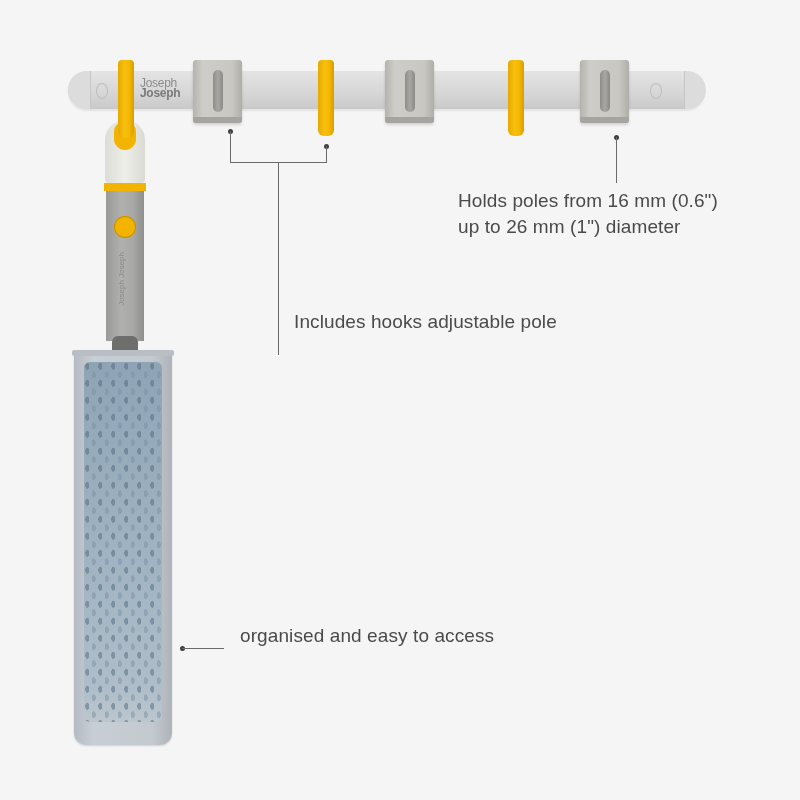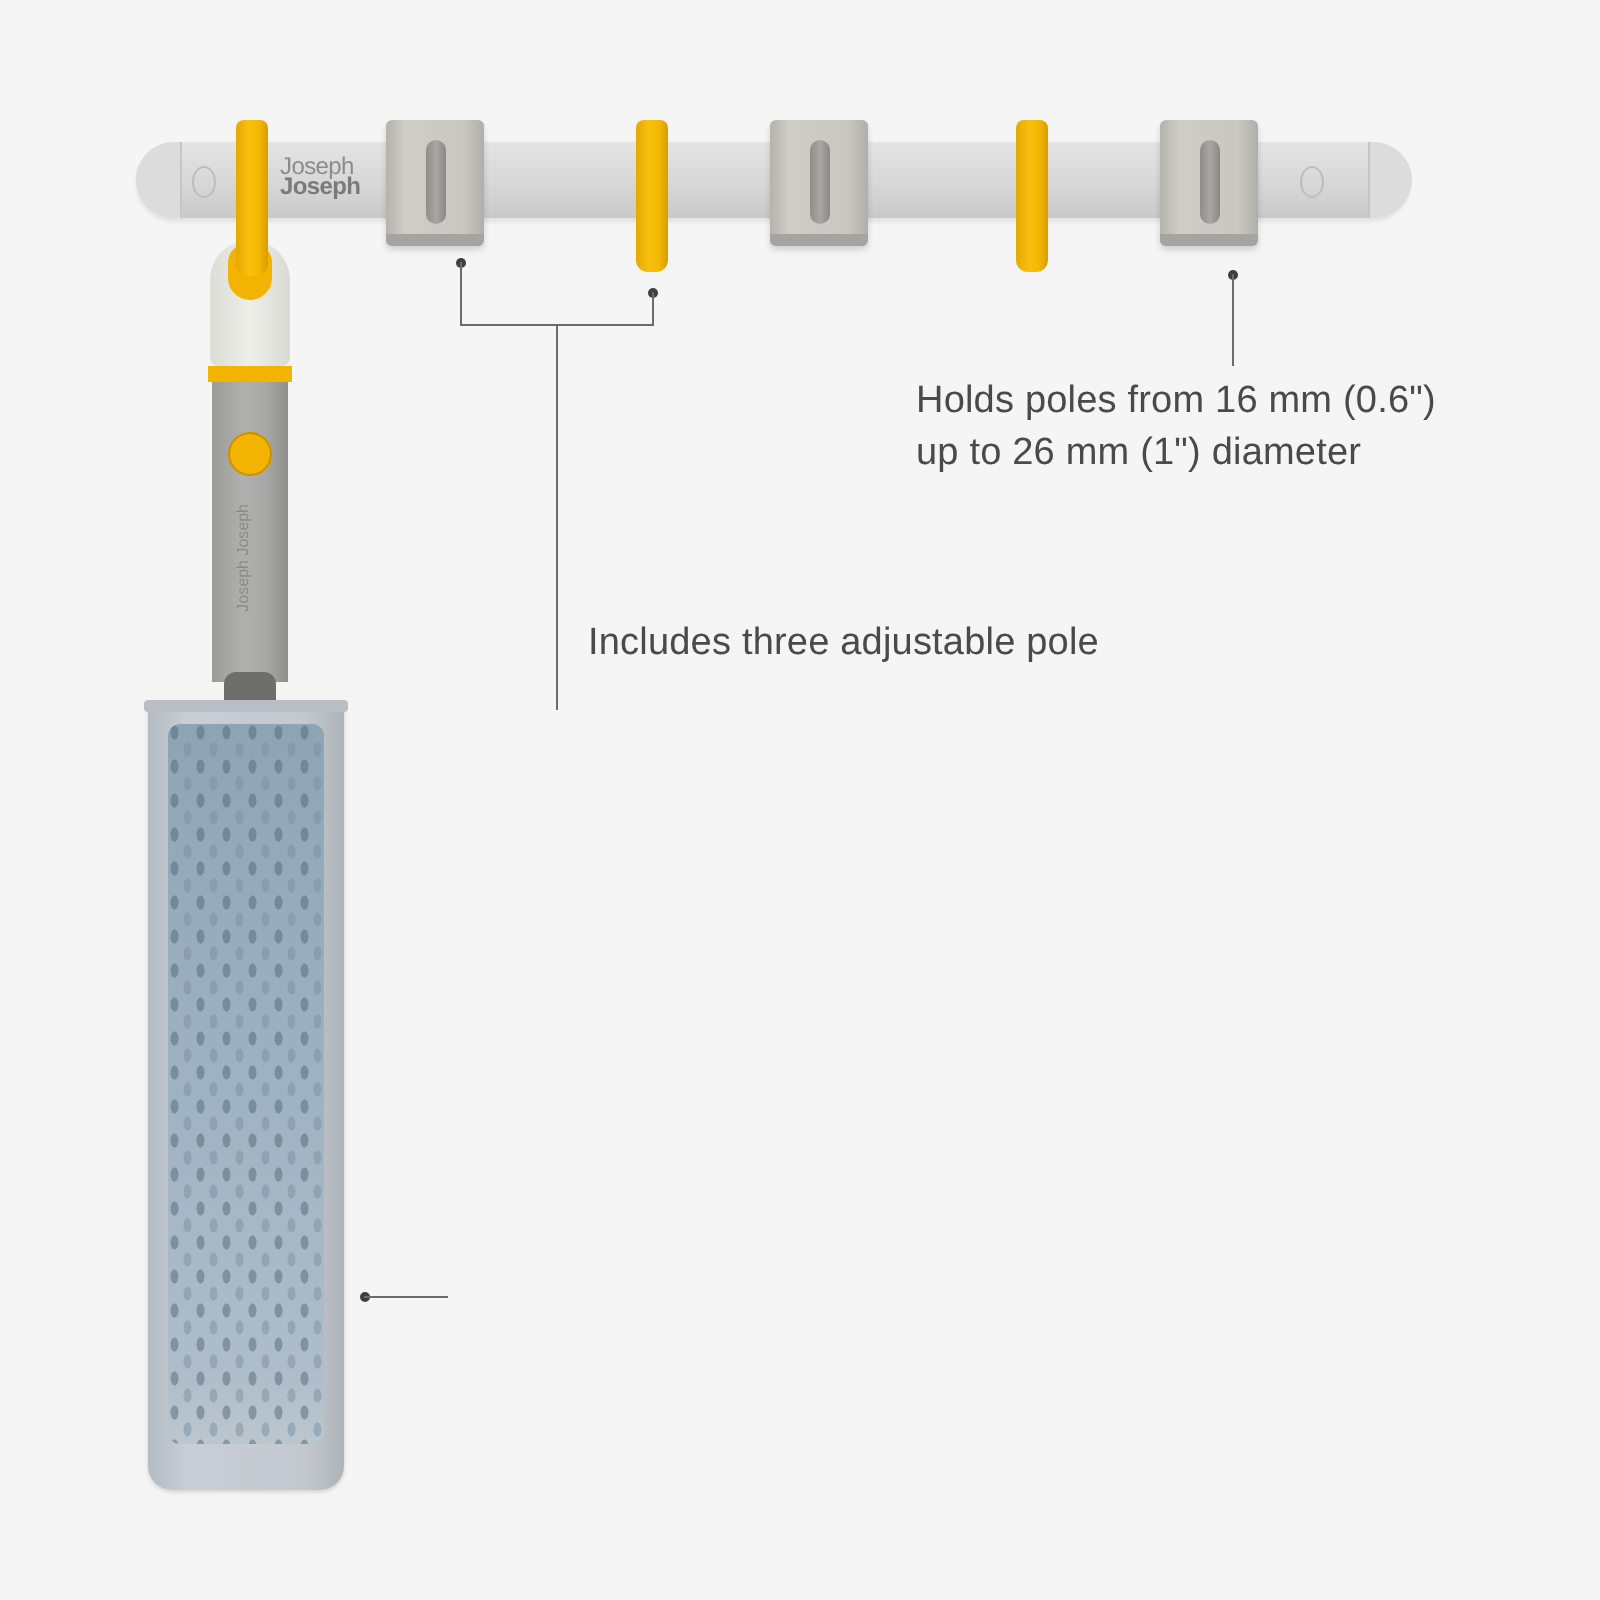--- a/index.html
+++ b/index.html
@@ -89,26 +89,27 @@
 <div class="abs mop"></div>
 <div class="abs sleeve-rim"></div>
 
 <div class="abs dot" style="left:228px;top:129px;"></div>
 <div class="abs line" style="left:230px;top:131px;width:1px;height:32px;"></div>
 <div class="abs dot" style="left:324px;top:144px;"></div>
 <div class="abs line" style="left:326px;top:146px;width:1px;height:17px;"></div>
 <div class="abs line" style="left:230px;top:162px;width:97px;height:1px;"></div>
 <div class="abs line" style="left:278px;top:162px;width:1px;height:193px;"></div>
 <div class="abs caption" style="left:294px;top:309px;">
-  <div>Includes three adjustable pole</div>
+  <div>Includes hooks adjustable pole</div>
 </div>
 
 <div class="abs dot" style="left:614px;top:135px;"></div>
 <div class="abs line" style="left:616px;top:137px;width:1px;height:46px;"></div>
 <div class="abs caption" style="left:458px;top:188px;">
   <div>Holds poles from 16 mm (0.6")</div>
   <div>up to 26 mm (1") diameter</div>
 </div>
 
 <div class="abs dot" style="left:180px;top:646px;"></div>
 <div class="abs line" style="left:182px;top:648px;width:42px;height:1px;"></div>
 <div class="abs caption" style="left:240px;top:623px;">
+  <div>organised and easy to access</div>
 </div>
 
 </body></html>

